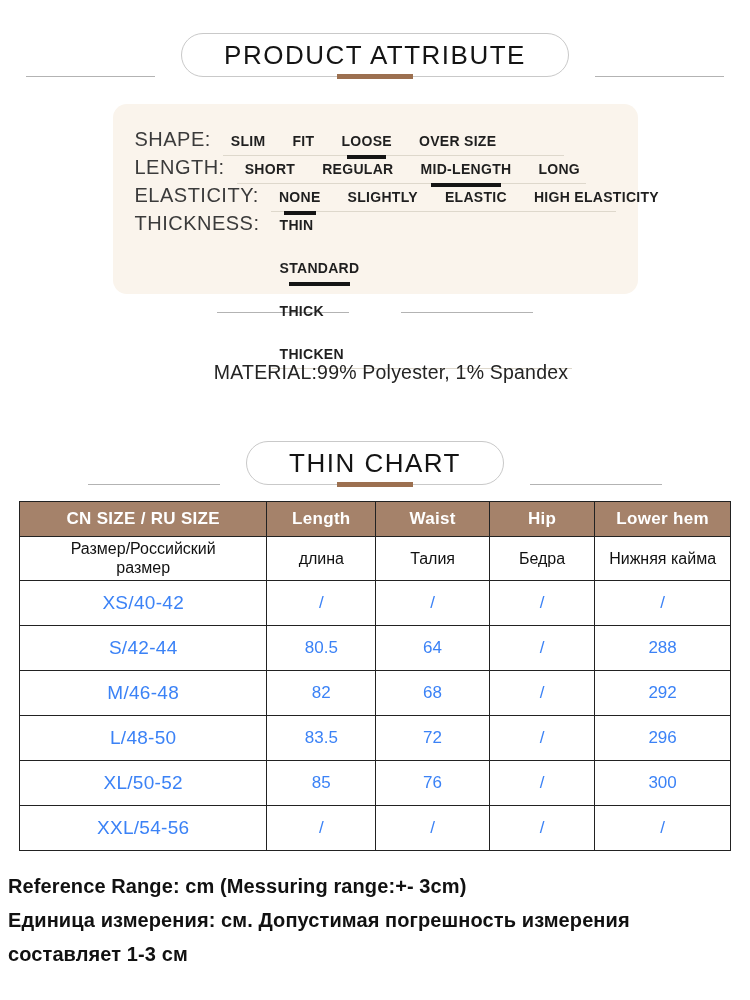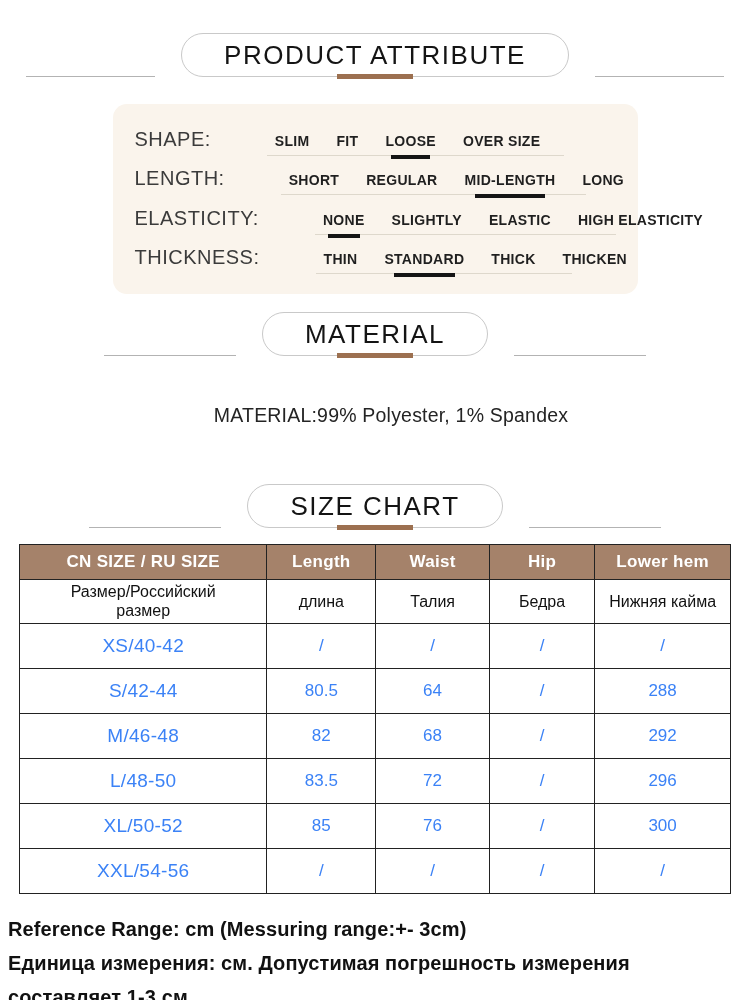--- a/index.html
+++ b/index.html
@@ -30,34 +30,34 @@
     position:absolute;left:50%;transform:translateX(-50%);bottom:-3px;
     width:76px;height:5px;background:var(--accent);
   }
   
   .attr-box{
     width:525px;height:190px;margin:27px auto 0;
     background:var(--box-bg);border-radius:14px;
     padding:24px 22px 20px;display:flex;flex-direction:column;
     justify-content:space-between;
   }
-  .attr-row{display:flex;align-items:baseline;gap:44px;}
+  .attr-row{display:flex;align-items:baseline;}
   .attr-label{
     font-size:20px;color:#3b3b3b;letter-spacing:.5px;
     margin-right:12px;white-space:nowrap;flex:0 0 auto;
   }
   .attr-options{
     flex:1;display:flex;gap:27px;align-items:baseline;
     padding:0 4px 6px 8px;border-bottom:1px solid var(--thin-line);
     min-width:0;
   }
   .attr-row:nth-child(1) .attr-options{margin-right:52px;}
   .attr-row:nth-child(2) .attr-options{margin-right:30px;align-items:center;}
   .attr-row:nth-child(3) .attr-options{margin-right:0;}
-  .attr-row:nth-child(4) .attr-options{margin-right:44px;}
+  .attr-row:nth-child(4) .attr-options{margin-right:44px;flex-direction:column;}
   .opt{
     position:relative;font-size:14px;font-weight:bold;color:#1f1f1f;
     letter-spacing:.3px;white-space:nowrap;
   }
   .opt.selected::after{
     content:"";position:absolute;left:12%;right:12%;bottom:-10px;
     height:4px;background:#151515;
   }
   
   .material-lines{margin-top:46px;text-align:center;}
@@ -136,35 +136,31 @@
         <span class="opt">THIN</span>
         <span class="opt selected">STANDARD</span>
         <span class="opt">THICK</span>
         <span class="opt">THICKEN</span>
       </div>
     </div>
   </div>
 
 <section class="title-row" style="margin-top:18px;">
   <span class="flourish"></span>
-  <div class="pill">
-    <span>MATERIAL</span>
-    <span class="bar"></span>
-  </div>
   <span class="flourish"></span>
 </section>
 
 <div class="material-lines" id="materialLines">
     <div class="material-line">MATERIAL:99% Polyester, 1% Spandex</div>
   </div>
 
 <section class="title-row size-chart-title">
   <span class="flourish"></span>
   <div class="pill">
-    <span>SIZE CHART</span>
+    <span>THIN CHART</span>
     <span class="bar"></span>
   </div>
   <span class="flourish"></span>
 </section>
 
 <table class="size-table" id="sizeTable">
   <colgroup id="sizeCols">
       <col style="width: 34.8%;">
       <col style="width: 15.3%;">
       <col style="width: 16%;">

